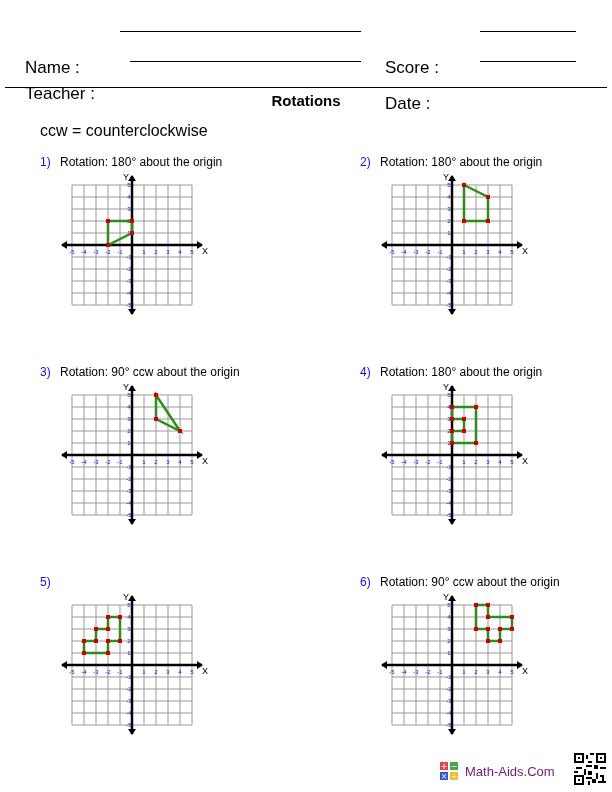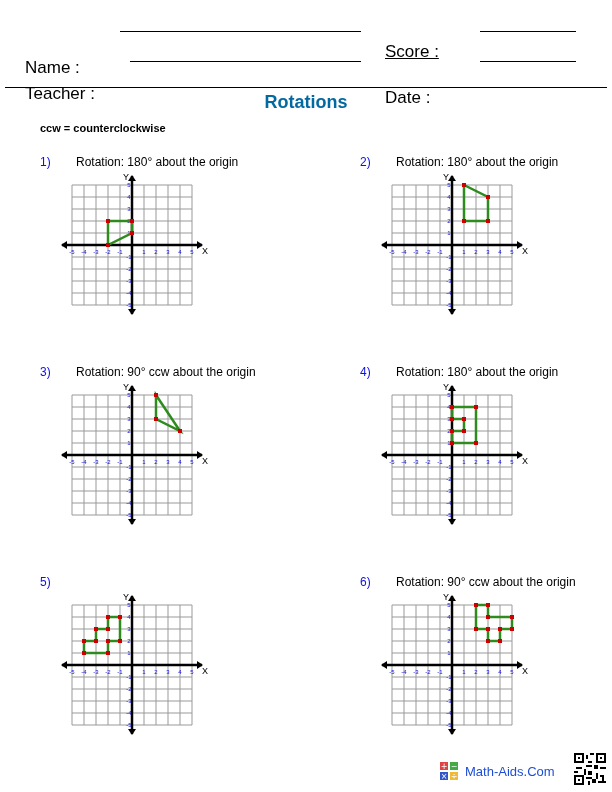--- a/index.html
+++ b/index.html
@@ -1,39 +1,39 @@
 <!DOCTYPE html>
 <html><head>
 <meta charset="utf-8">
 <style>
   html,body{margin:0;padding:0;background:#fff;}
   body{width:612px;height:792px;position:relative;overflow:hidden;font-family:"Liberation Sans",sans-serif;color:#000;}
   .hdr-label{position:absolute;font-size:17px;margin-top:42px;}
   .hdr-line{position:absolute;height:1px;background:#000;}
   .rule{position:absolute;left:5px;width:602px;top:87px;height:1px;background:#000;}
-  .title{position:absolute;top:92px;left:0;width:612px;text-align:center;color:#0369a1;font-weight:bold;font-size:18px;}
-  .note{position:absolute;left:40px;top:122px;font-size:11px;font-weight:bold;}
+  .title{position:absolute;top:92px;left:0;width:612px;text-align:center;color:#000000;font-weight:bold;font-size:15px;}
+  .note{position:absolute;left:40px;top:122px;font-size:16px;font-weight:normal;}
   .prob{position:absolute;width:300px;height:210px;}
   .prob .num{position:absolute;left:0;top:0;color:#1010e0;font-size:12px;}
-  .prob .txt{position:absolute;left:20px;top:0;font-size:12px;white-space:nowrap;margin-left:16px;}
+  .prob .txt{position:absolute;left:20px;top:0;font-size:12px;white-space:nowrap;}
   .prob svg{position:absolute;left:0;top:0;}
   .footer-logo{position:absolute;left:440px;top:762px;width:18px;height:18px;}
-  .footer-text{position:absolute;left:465px;top:764px;color:#1d4ed8;font-size:13px;}
+  .footer-text{position:absolute;left:465px;top:764px;color:#701a75;font-size:13px;}
   .qr{position:absolute;left:574px;top:753px;width:32px;height:32px;}
 </style>
 </head>
 <body>
 
 <div class="hdr-label" style="left:25px;top:16px;">Name :</div>
 <div class="hdr-line" style="left:120px;top:31px;width:241px;"></div>
-<div class="hdr-label" style="left:385px;top:0;text-decoration:underline;">Score :</div>
+<div class="hdr-label" style="left:385px;top:16px;">Score :</div>
 <div class="hdr-line" style="left:480px;top:31px;width:96px;"></div>
 <div class="hdr-label" style="left:25px;top:42px;">Teacher :</div>
 <div class="hdr-line" style="left:130px;top:61px;width:231px;"></div>
-<div class="hdr-label" style="left:385px;top:46px;">Date :</div>
+<div class="hdr-label" style="left:385px;top:52px;">Date :</div>
 <div class="hdr-line" style="left:480px;top:61px;width:96px;"></div>
 
 <div class="rule"></div>
 <div class="title">Rotations</div>
 <div class="note">ccw = counterclockwise</div>
 
 <div class="prob" style="left:40px;top:155px;">
   <span class="num">1)</span>
   <span class="txt">Rotation: 180° about the origin</span>
   <svg class="plane" width="300" height="210">

